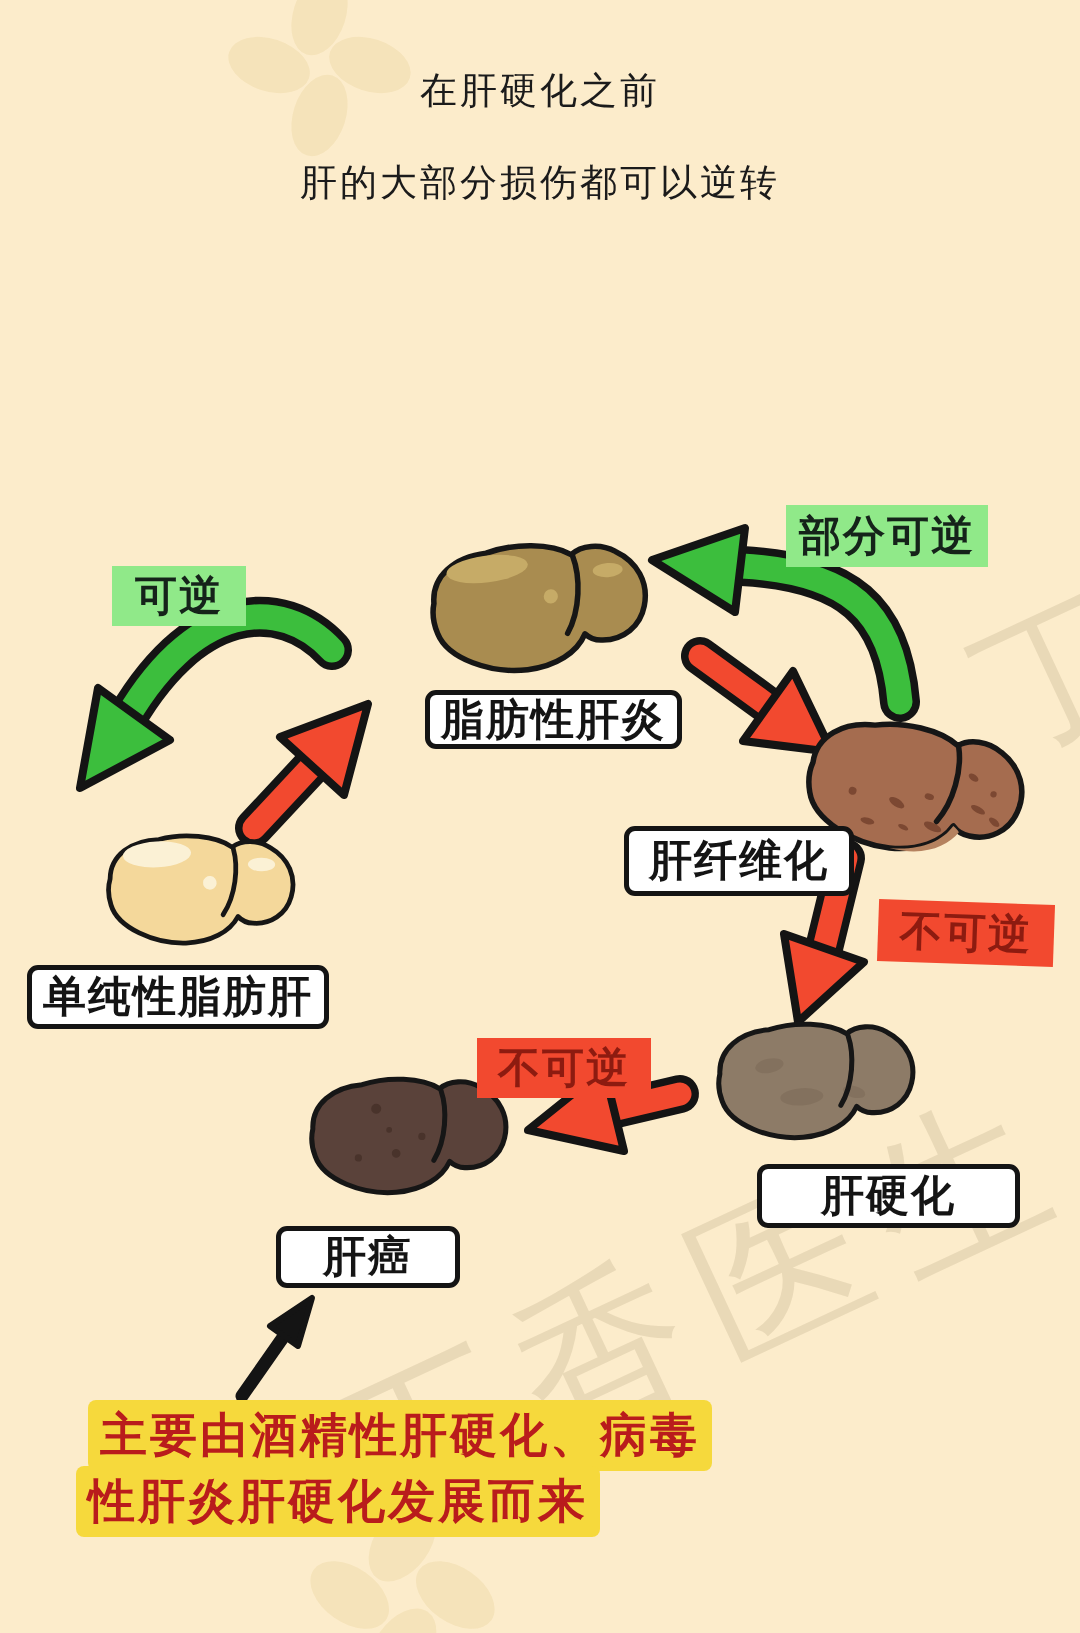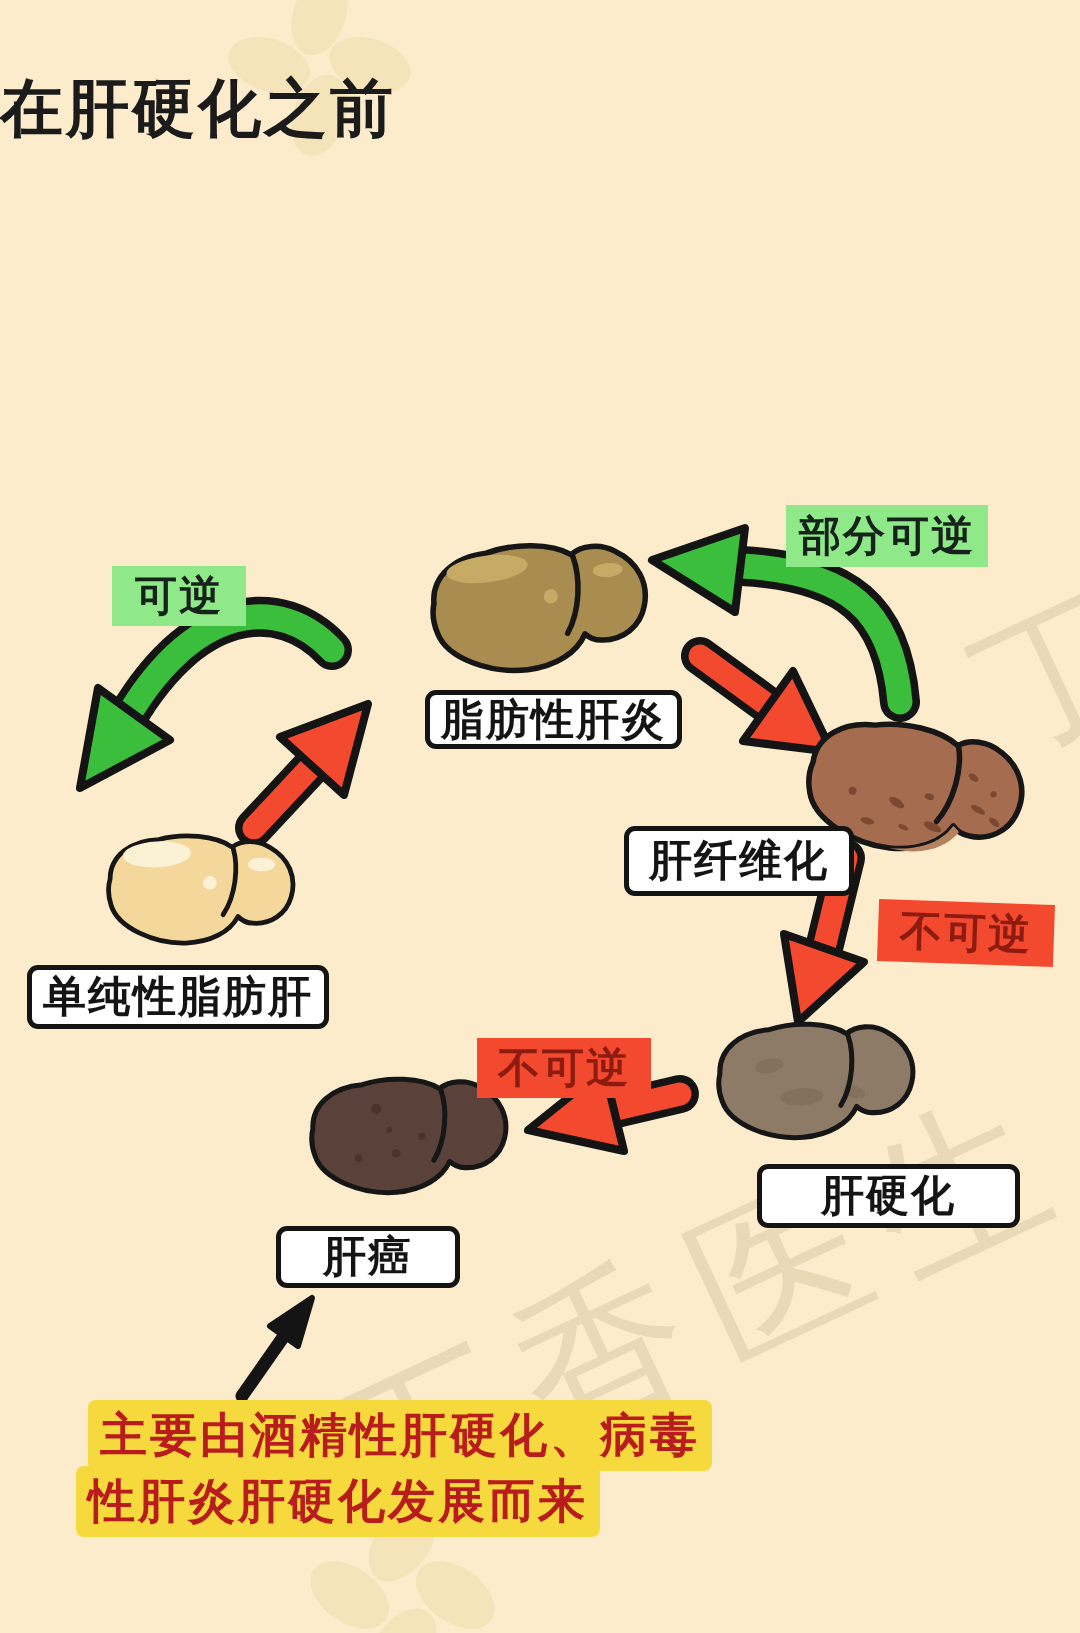--- a/index.html
+++ b/index.html
@@ -10,22 +10,22 @@
   #canvas{
     position:relative;
     width:1080px;height:1633px;
     margin:0 auto;
     background:#FCECCB;
     overflow:hidden;
   }
   
   .title{
     position:absolute;left:0;width:1080px;
-    text-align:left;
-    font-size:63px;font-weight:700;color:#1b1b1b;
+    text-align:center;
+    font-size:37px;font-weight:400;color:#1b1b1b;
     letter-spacing:3px;
   }
   
   .label-box{
     position:absolute;
     background:#FFFFFF;
     border:5px solid #141414;
     border-radius:11px;
     display:flex;align-items:center;justify-content:center;
     font-size:43px;font-weight:700;color:#141414;
@@ -93,20 +93,21 @@
       <ellipse cx="148" cy="100" rx="40" ry="25" transform="rotate(35 148 100)"></ellipse>
       <ellipse cx="100" cy="148" rx="25" ry="40" transform="rotate(35 100 148)"></ellipse>
       <ellipse cx="52" cy="100" rx="40" ry="25" transform="rotate(35 52 100)"></ellipse>
     </g>
   </svg>
 
   <div class="watermark" style="left:300px;top:1370px;transform:rotate(-25deg);transform-origin:left top;">丁香医生</div>
   <div class="watermark" style="left:945px;top:615px;font-size:150px;transform:rotate(-25deg);transform-origin:left top;">丁香医生</div>
 
   <div class="title" style="top:66px">在肝硬化之前</div>
+  <div class="title" style="top:158px">肝的大部分损伤都可以逆转</div>
 
   <svg id="arrow-layer" width="1080" height="1633" viewBox="0 0 1080 1633">
 
     <g>
       <path d="M 332 650 C 282 596 192 598 120 730" fill="none" stroke="#141414" stroke-width="40" stroke-linecap="round"></path>
       <path d="M 332 650 C 282 596 192 598 120 730" fill="none" stroke-width="25" stroke-linecap="round" stroke="#3CBE3D"></path>
       <polygon points="80,788 170,740 98,688" stroke="#141414" stroke-width="8" stroke-linejoin="round" fill="#3CBE3D"></polygon>
     </g>
 
     <g>

